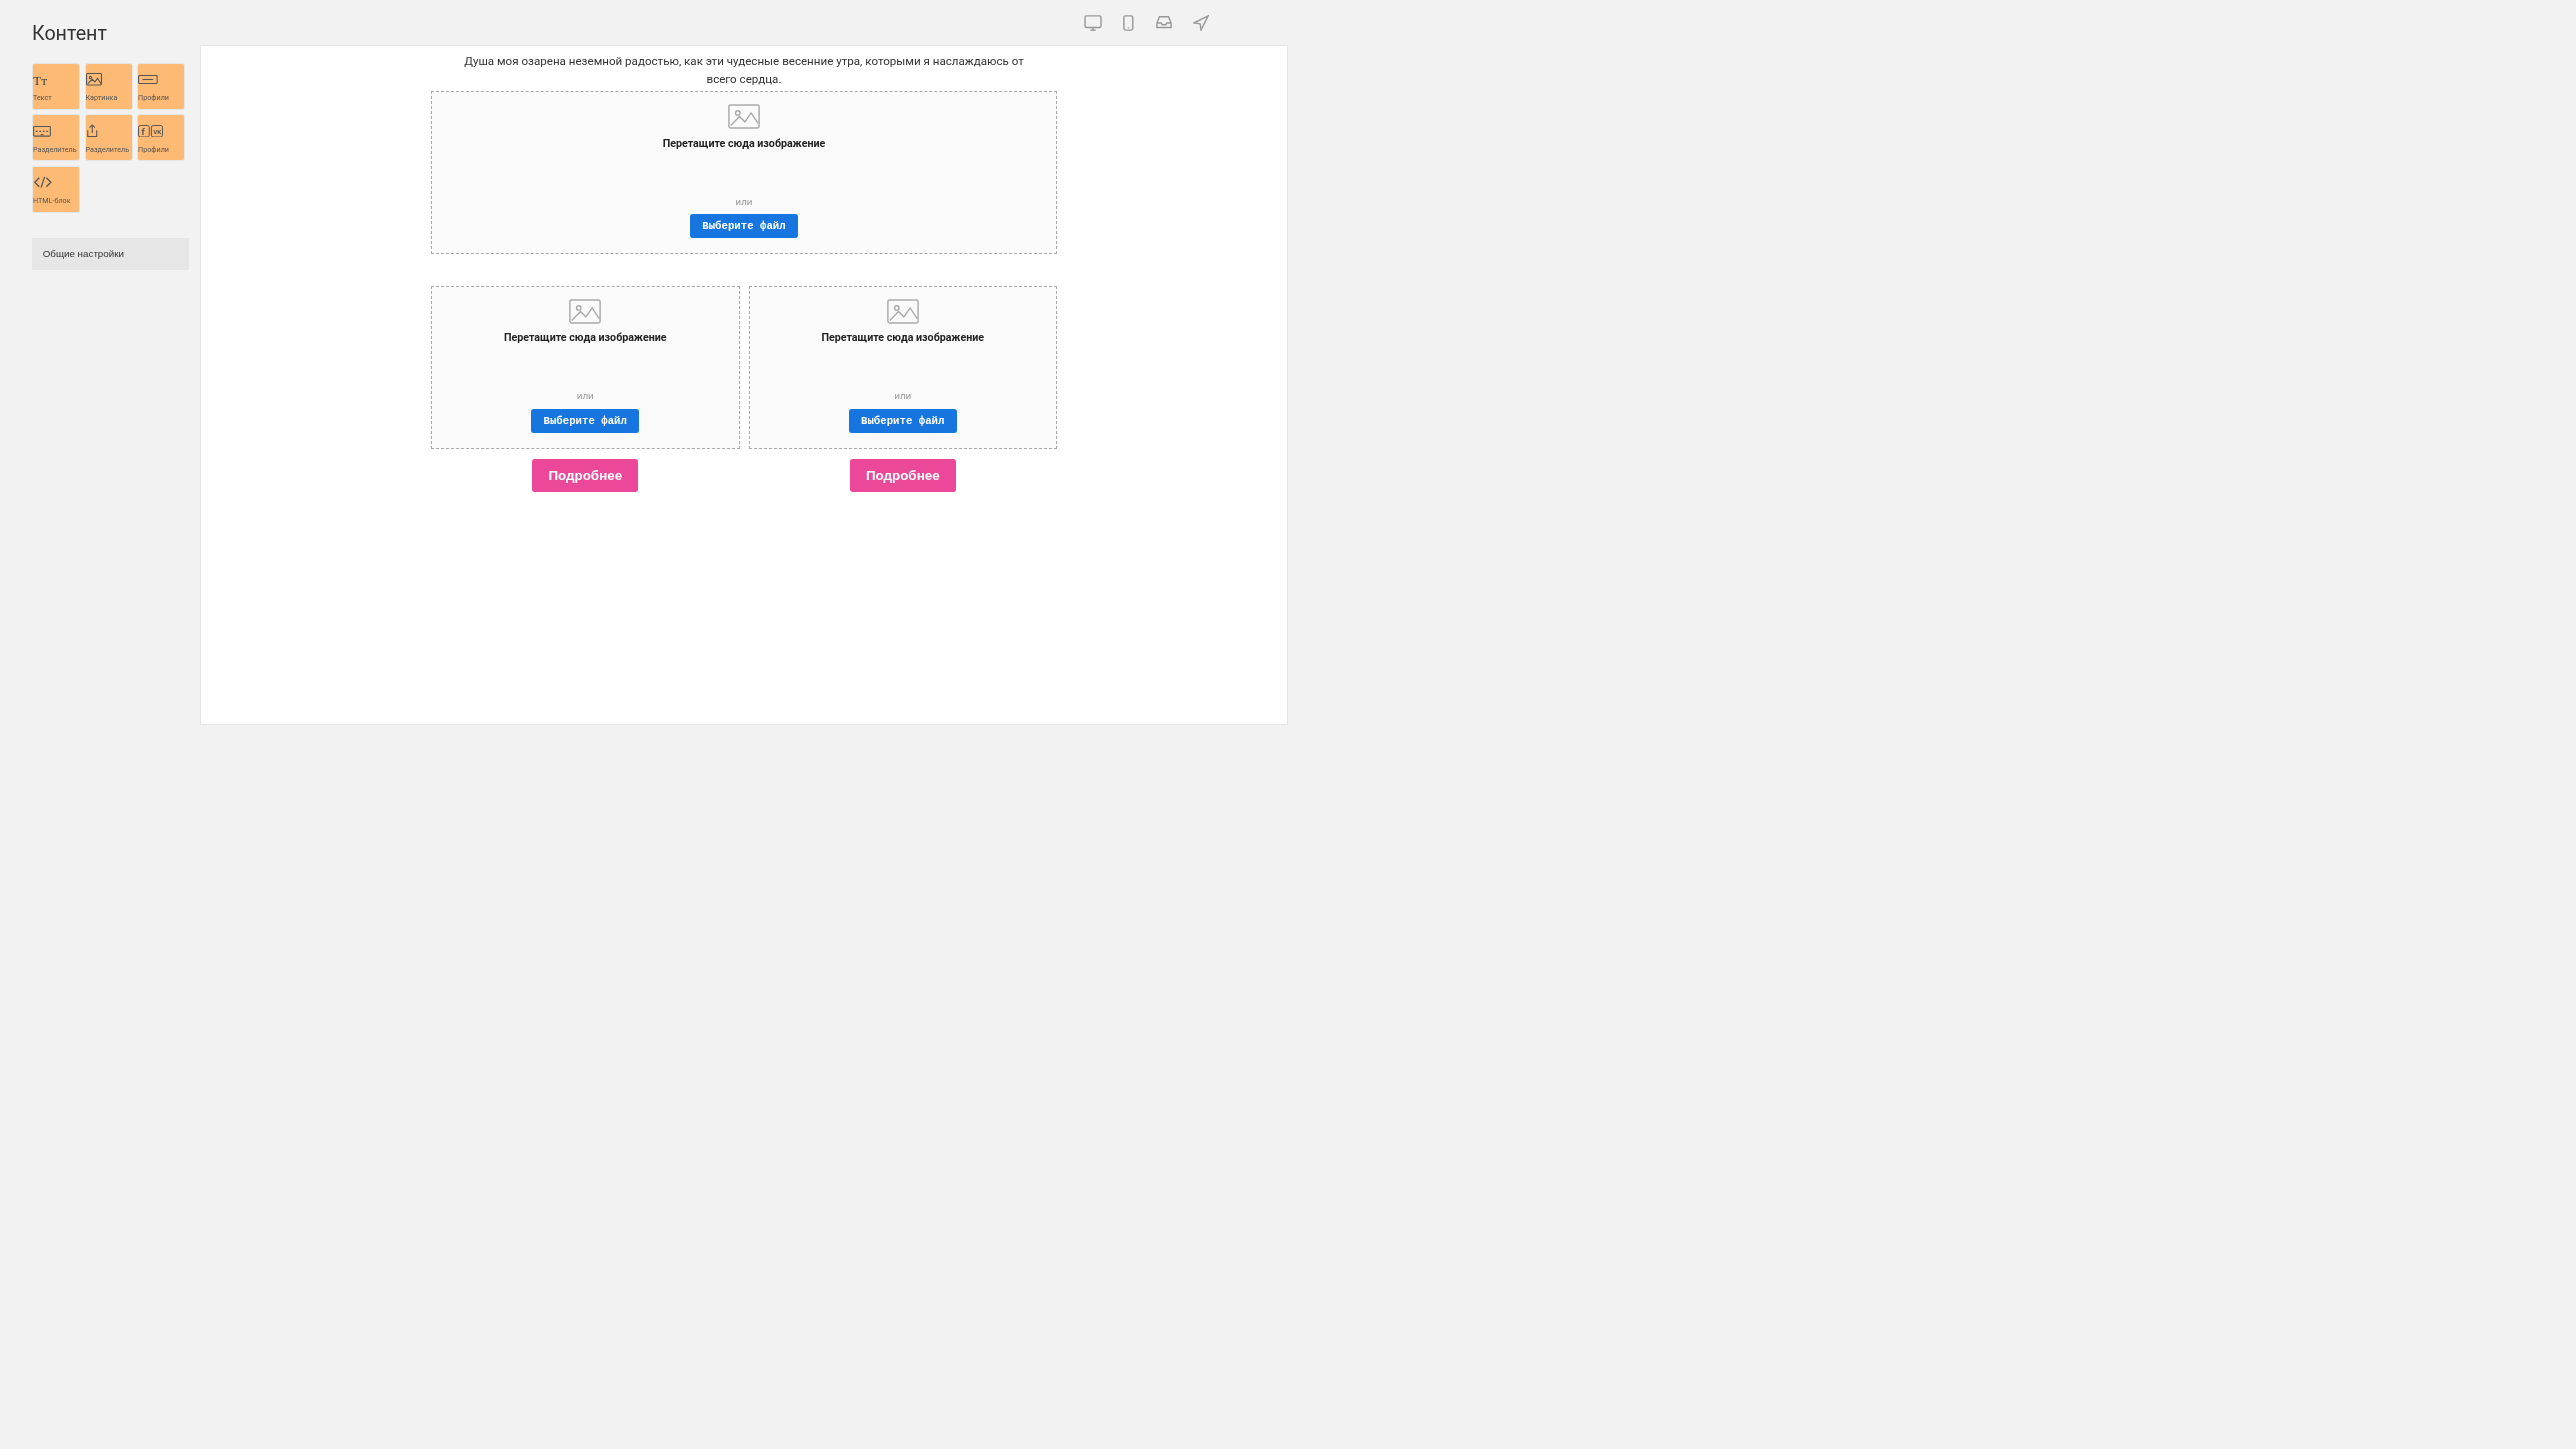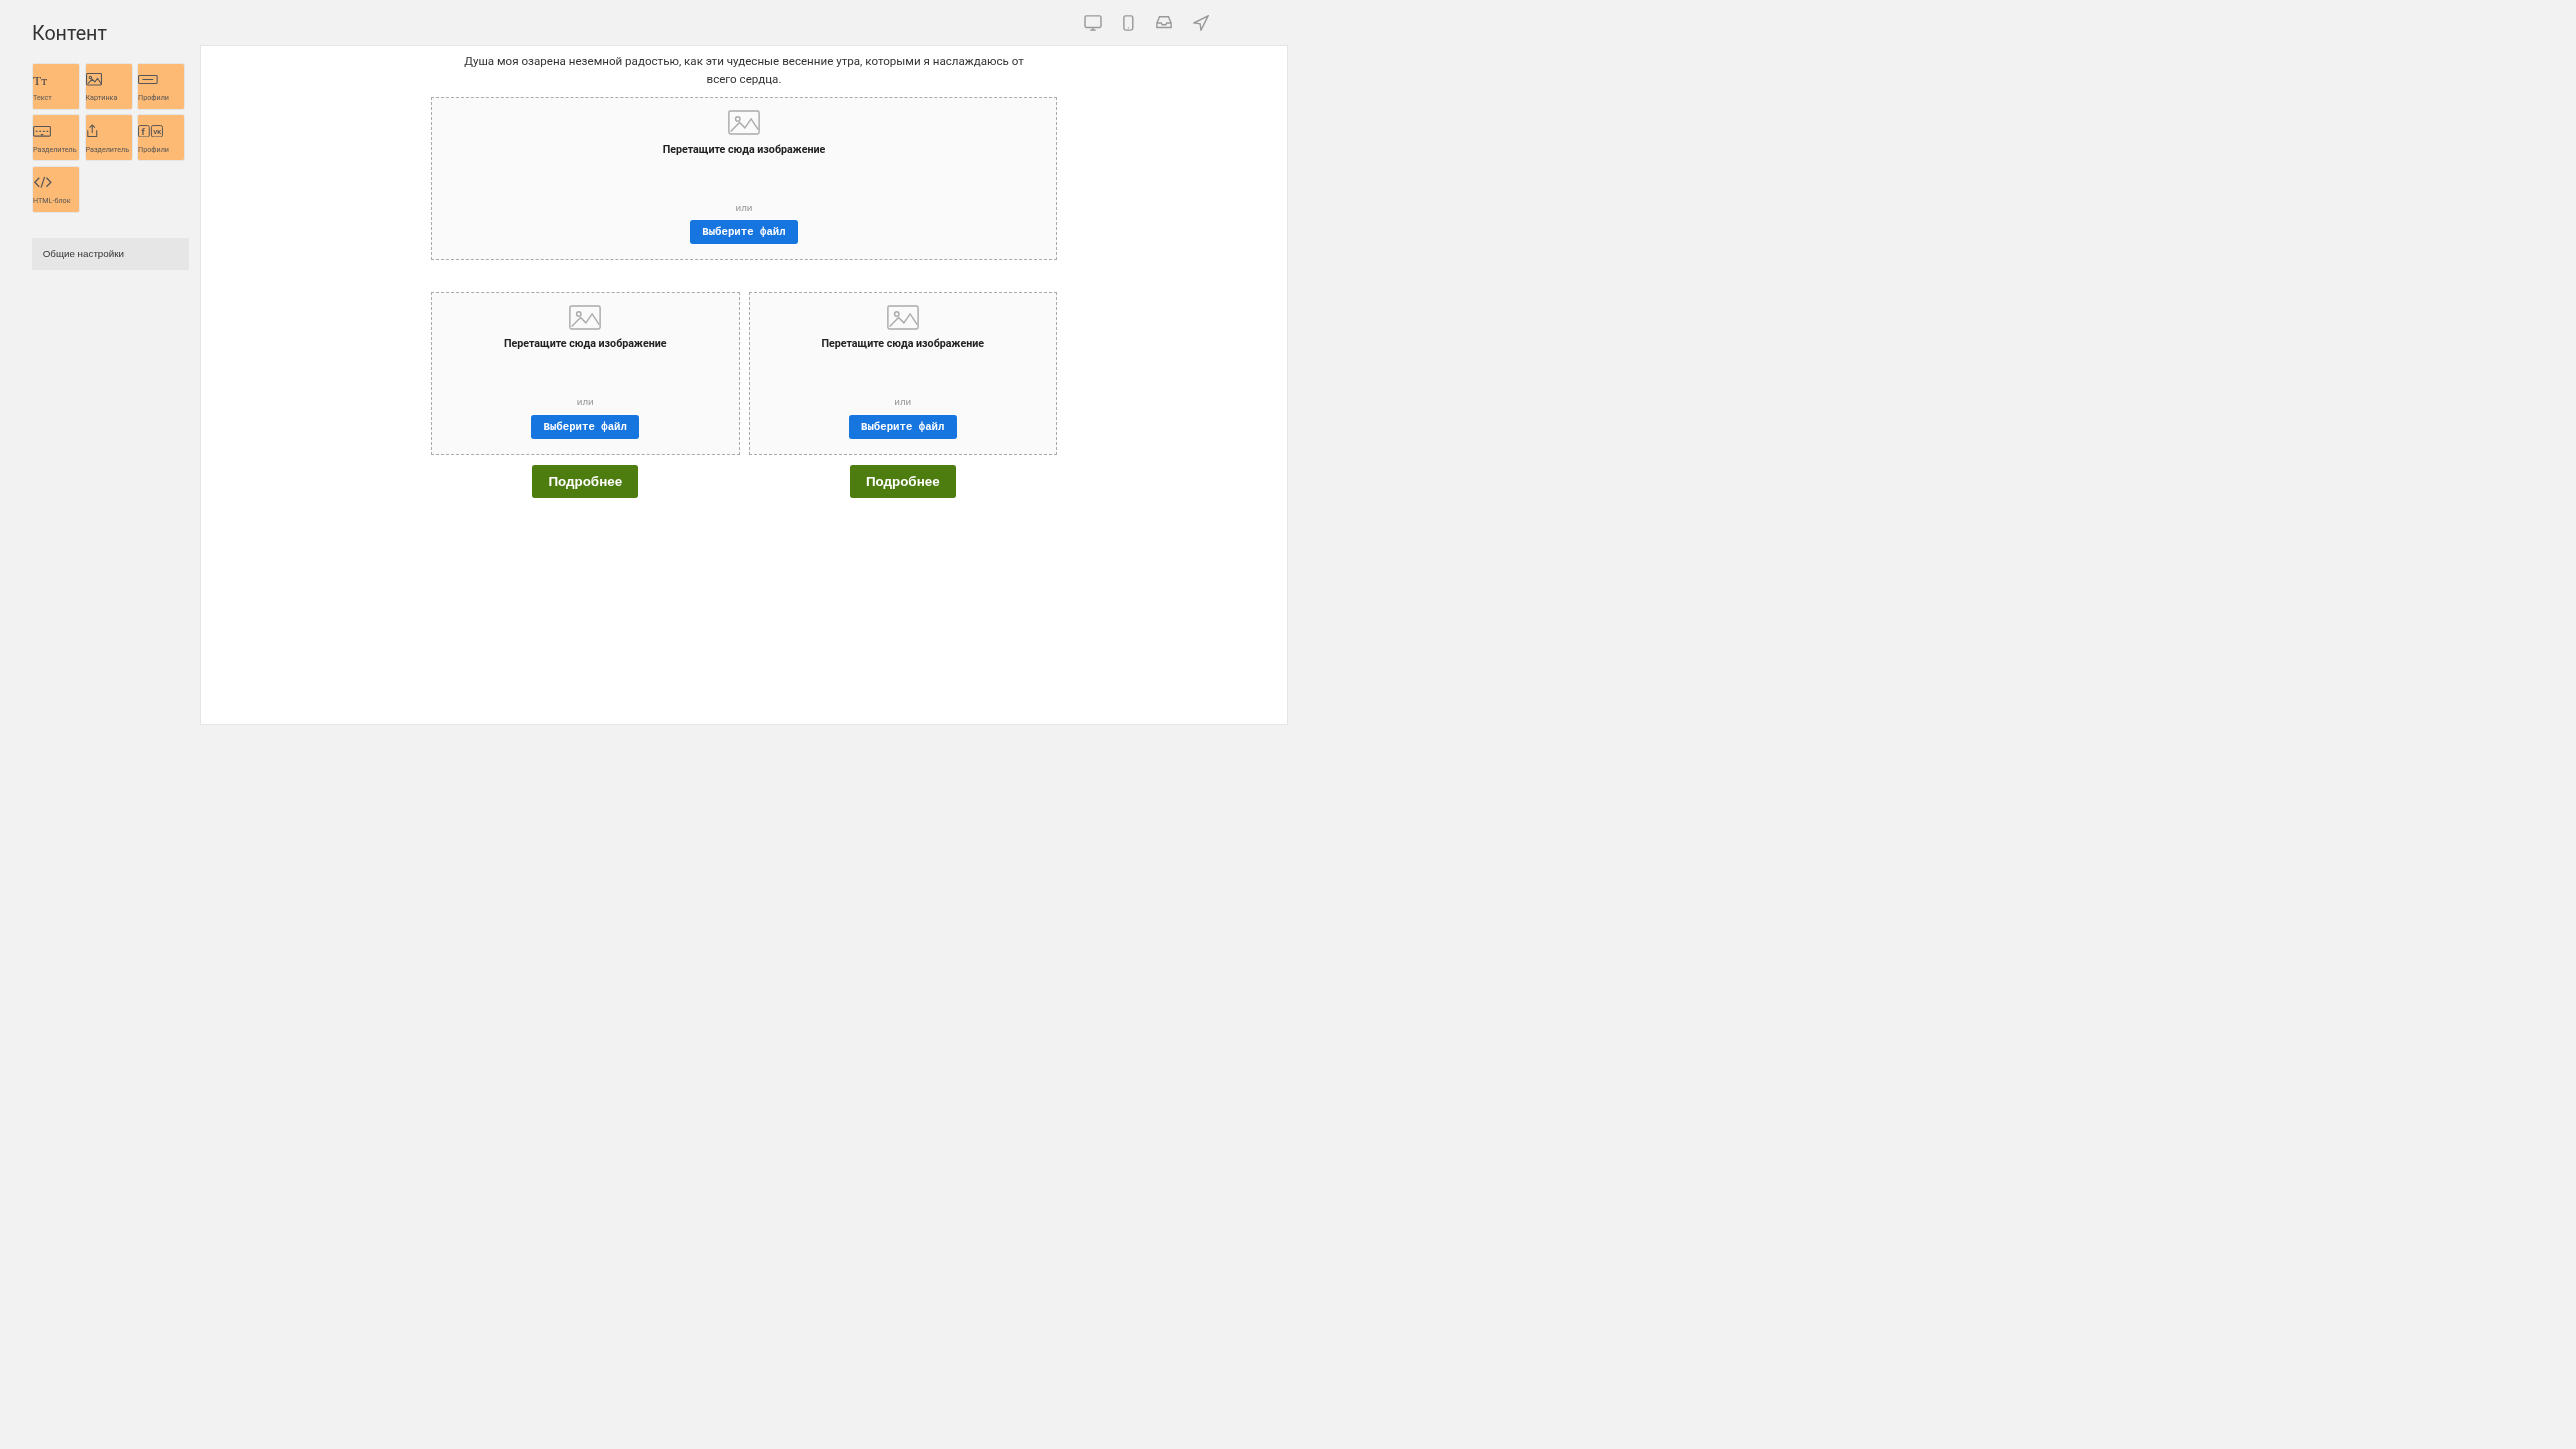--- a/index.html
+++ b/index.html
@@ -99,21 +99,21 @@
 }
 .canvas-inner {
   width: 626px;
   margin: 0 auto;
 }
 .intro-text {
   text-align: center;
   font-size: 11.6px;
   color: #333;
   line-height: 1.5;
-  margin-bottom: 9px;
+  margin-bottom: 3px;
   padding: 0 18px;
 }
 .dropzone {
   border: 0.9px dashed #aaa;
   background: #fafafa;
   padding: 12.5px 9px 14.3px;
   text-align: center;
 }
 .dz-icon {
   color: #aaa;
@@ -149,21 +149,21 @@
   gap: 9px;
   margin-top: 32px;
 }
 .col {
   flex: 1;
   display: flex;
   flex-direction: column;
   align-items: center;
 }
 .more-btn {
-  background: #4d7c0f;
+  background: #ec4899;
   color: #fff;
   border: none;
   border-radius: 2.7px;
   padding: 9px 16px;
   font-size: 13.4px;
   font-weight: 600;
   margin-top: 10.7px;
   cursor: pointer;
 }
 .add-section-wrap {

